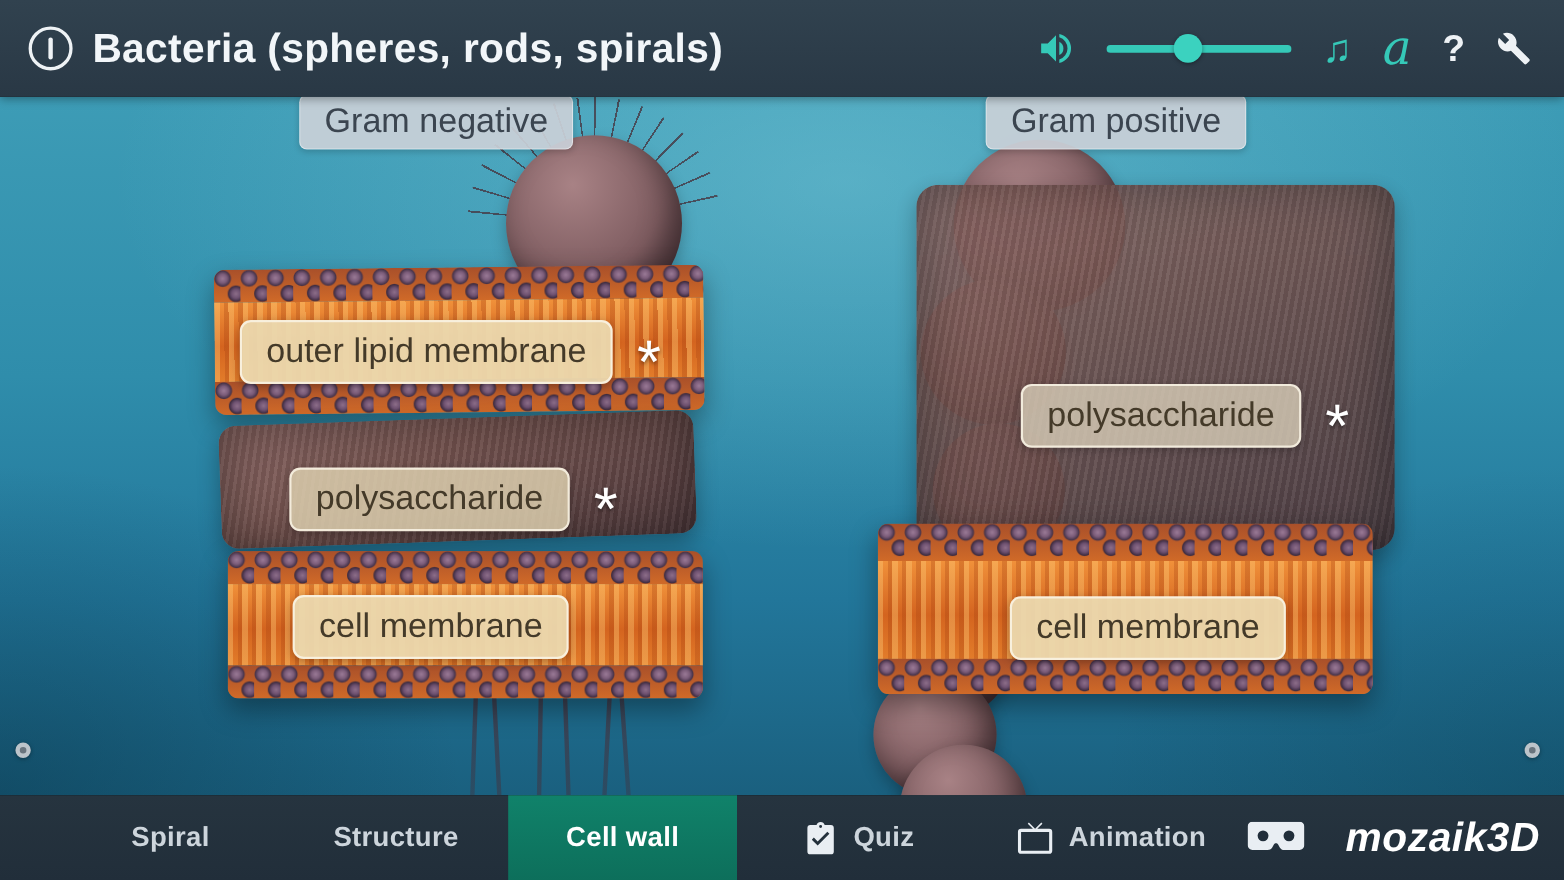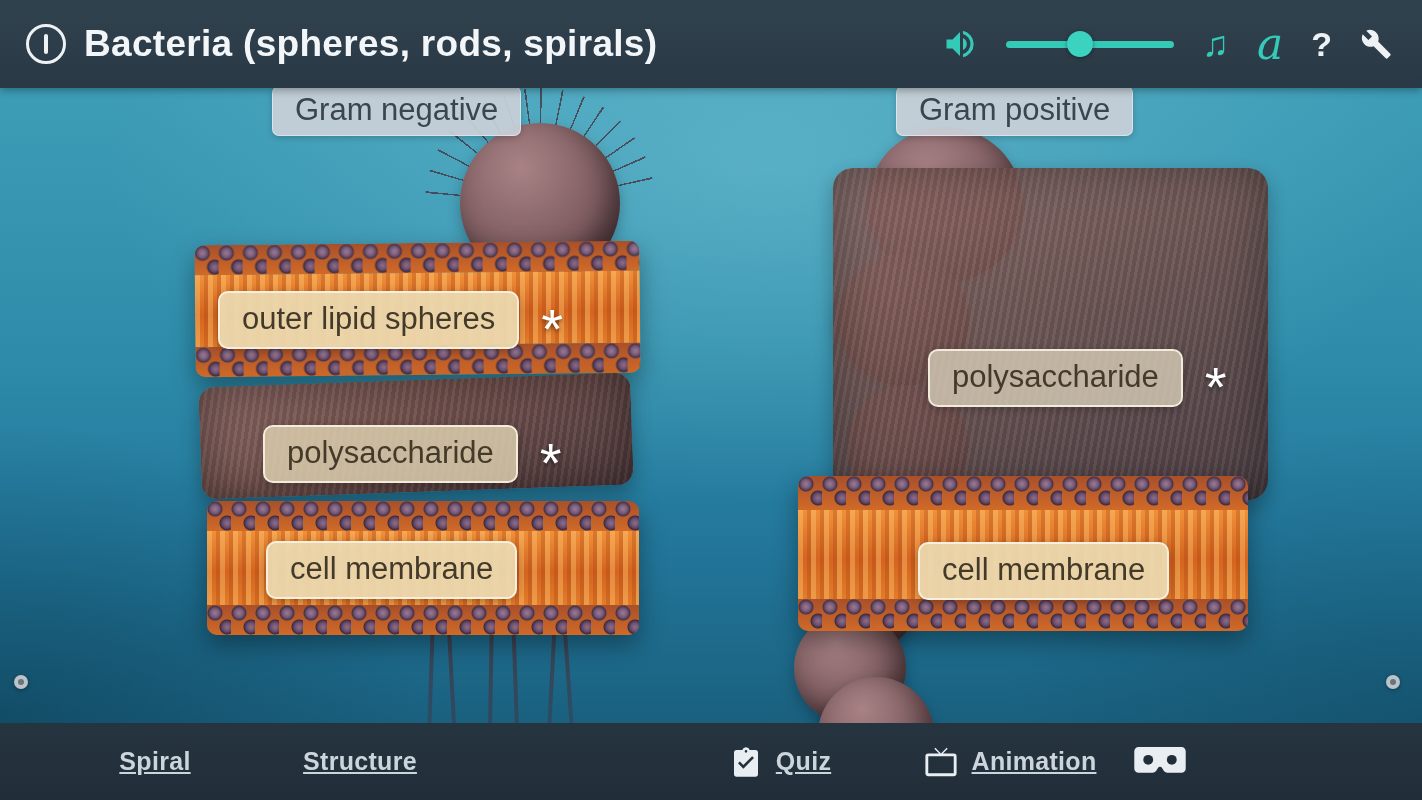--- a/index.html
+++ b/index.html
@@ -110,21 +110,21 @@
   .edge-dot{ position:absolute; width:14px; height:14px; border-radius:50%;
     background:#69747d; border:4px solid #bcc4ca; z-index:7; cursor:pointer;
     box-shadow:0 1px 4px rgba(0,0,0,0.35); }
 
   
   .navbar{
     position:absolute; top:723px; left:0; width:1422px; height:77px;
     background:linear-gradient(180deg,#26343f,#212e3a); z-index:10;
   }
   .tab{ position:absolute; top:0; height:77px; display:flex; align-items:center; justify-content:center;
-    gap:14px; color:#cdd5dc; font-size:25px; font-weight:bold; cursor:pointer; letter-spacing:0.3px;text-decoration:underline; }
+    gap:14px; color:#cdd5dc; font-size:25px; font-weight:bold; cursor:pointer; letter-spacing:0.3px; }
   .tab.active{ background:linear-gradient(180deg,#10826a,#0d6f5b); color:#ffffff; }
   .logo{ position:absolute; right:22px; top:0; height:77px; display:flex; align-items:center;
     color:#ffffff; font-size:37px; font-weight:bold; font-style:italic; cursor:pointer; letter-spacing:0.5px; }
 </style>
 </head>
 <body>
 
 <div class="app">
 
   <header class="topbar">
@@ -192,21 +192,21 @@
     <div class="membrane" style="left:798px; top:388px; width:450px; height:155px;">
       <div class="beads" style="height:34px; background-size:24px 34px,24px 34px,100% 100%;"></div>
       <div class="lipid"></div>
       <div class="beads" style="height:32px; background-size:24px 32px,24px 32px,100% 100%;"></div>
     </div>
 
     <div class="group-label" style="left:896px; top:-2px;">Gram positive</div>
     <div class="group-label" style="left:272px; top:-2px;">Gram negative</div>
 
     <div class="label-row" style="left:218px; top:203px;">
-      <span class="part-label">outer lipid spheres</span>
+      <span class="part-label">outer lipid membrane</span>
       <span class="asterisk">*</span>
     </div>
 
     <div class="label-row" style="left:263px; top:337px;">
       <span class="part-label translucent">polysaccharide</span>
       <span class="asterisk">*</span>
     </div>
 
     <div class="label-row" style="left:266px; top:453px;">
       <span class="part-label">cell membrane</span>
@@ -228,20 +228,23 @@
   <footer class="navbar">
 
     <div class="tab" style="left:60px; width:190px;">
       <span>Spiral</span>
     </div>
 
     <div class="tab" style="left:260px; width:200px;justify-content:center;">
       <span>Structure</span>
     </div>
 
+    <div class="tab active" style="left:462px; width:208px;">
+      <span>Cell wall</span>
+    </div>
 
     <div class="tab" style="left:688px; width:185px;">
       <span style="display:flex;">
         <svg width="32" height="32" viewBox="0 0 24 24">
           <path fill="#e9eef3" d="M19 3h-4.2A3 3 0 0 0 12 1a3 3 0 0 0-2.8 2H5a2 2 0 0 0-2 2v16a2 2 0 0 0 2 2h14a2 2 0 0 0 2-2V5a2 2 0 0 0-2-2zm-7 0a1 1 0 1 1 0 2 1 1 0 0 1 0-2zm-2 14l-4-4 1.4-1.4L10 14.2l6.6-6.6L18 9l-8 8z"></path>
         </svg>
       </span>
       <span>Quiz</span>
     </div>
 
@@ -257,15 +260,16 @@
     <div class="tab" style="left:1120px; width:80px;">
       <span style="display:flex;">
         <svg width="52" height="30" viewBox="0 0 24 14">
           <path fill="#e9eef3" d="M2 0h20a2 2 0 0 1 2 2v8a2 2 0 0 1-2 2h-6.5c-.8 0-1.5-.4-1.9-1.1l-.7-1.2c-.4-.7-1.4-.7-1.8 0l-.7 1.2c-.4.7-1.1 1.1-1.9 1.1H2a2 2 0 0 1-2-2V2A2 2 0 0 1 2 0z"></path>
           <circle cx="6.5" cy="6" r="2.3" fill="#212e3a"></circle>
           <circle cx="17.5" cy="6" r="2.3" fill="#212e3a"></circle>
         </svg>
       </span>
     </div>
 
+    <div class="logo">mozaik3D</div>
   </footer>
 
 </div>
 
 </body></html>

